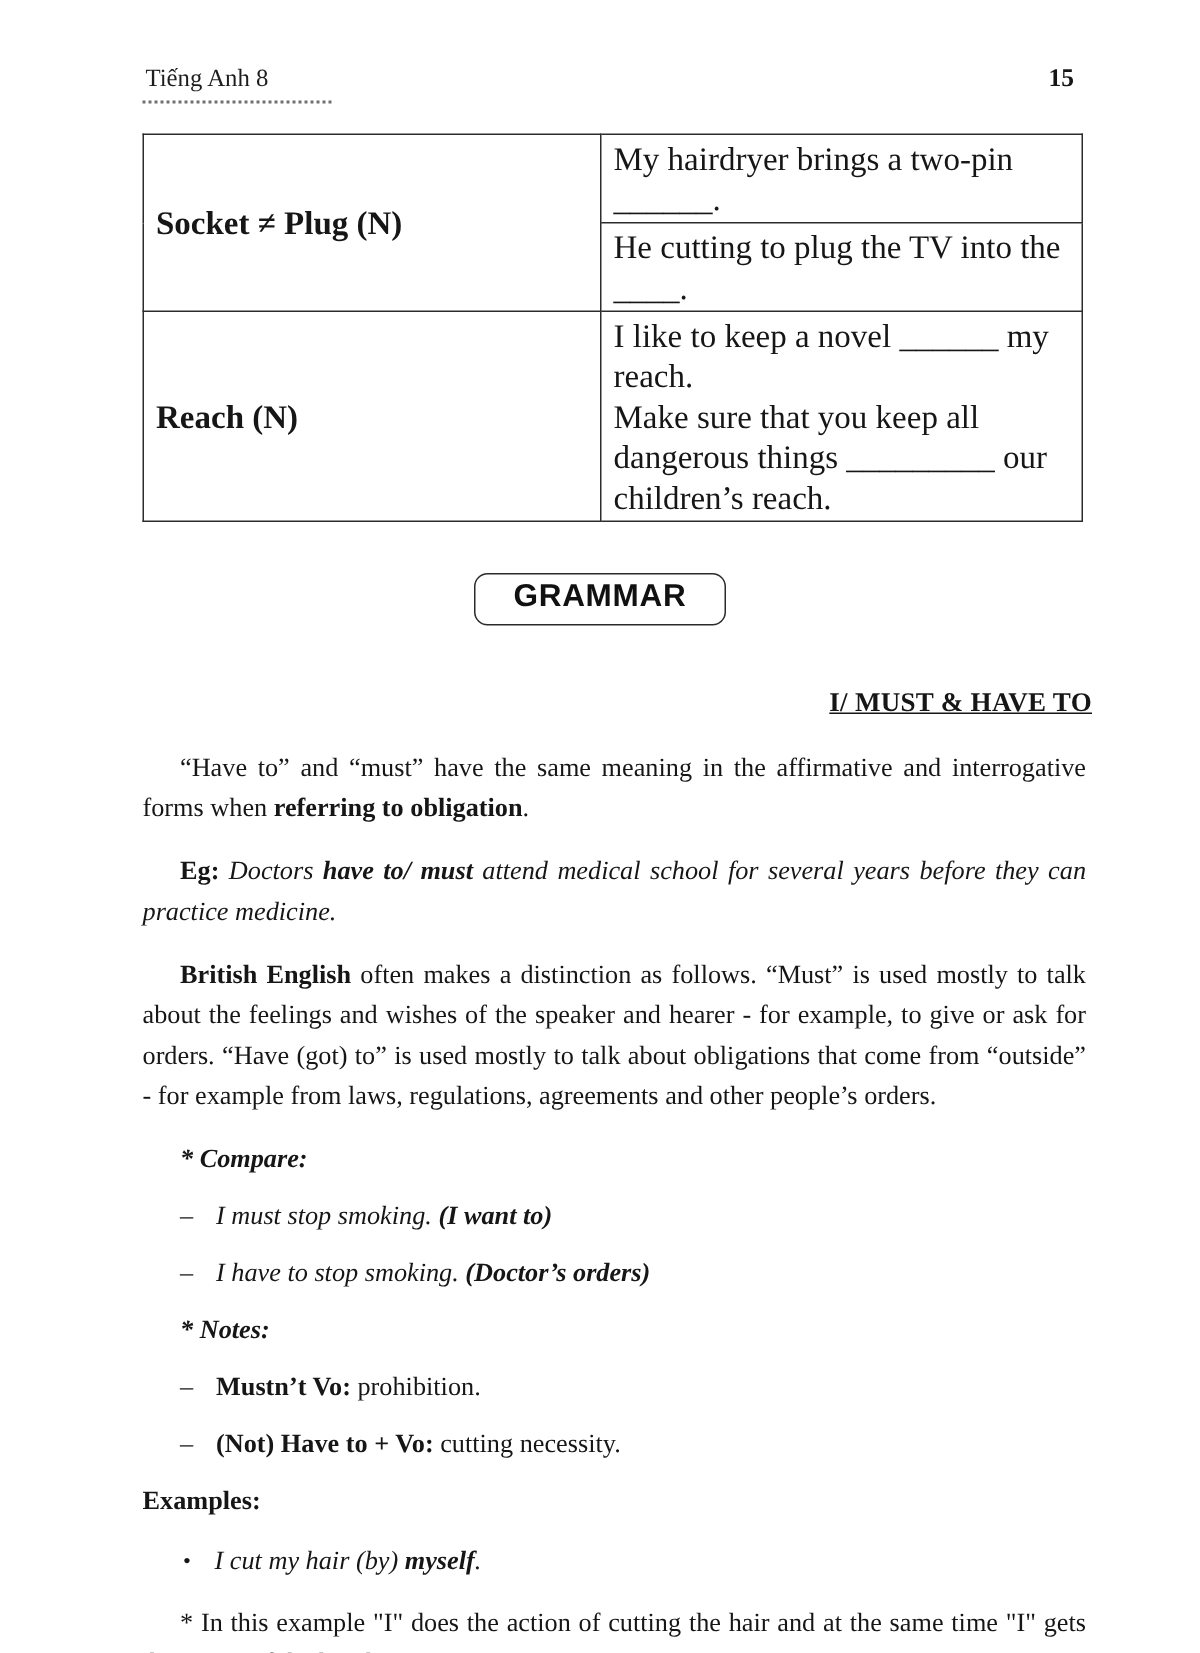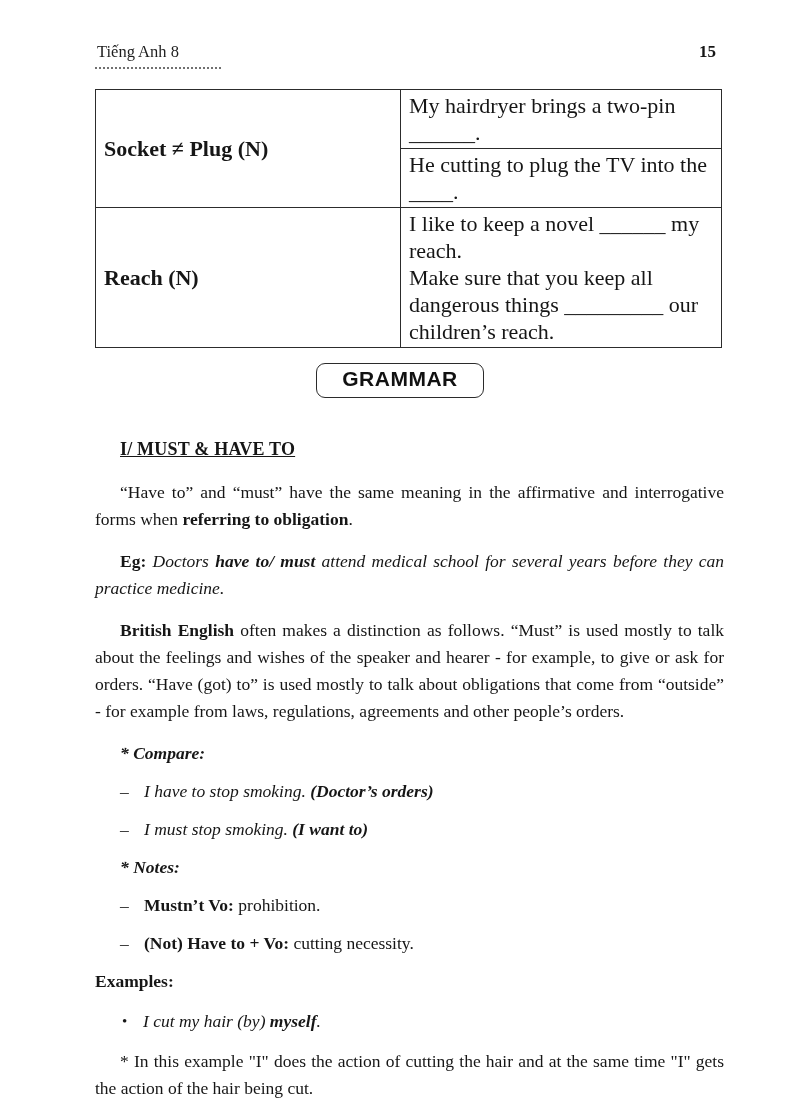--- a/index.html
+++ b/index.html
@@ -24,32 +24,32 @@
   
   .vocab-table {
     border-collapse: collapse; margin: 20px 0 0 95px;
     width: 627px; font-size: 22px; table-layout: fixed;
   }
   .vocab-table td { border: 1.6px solid #2c2c2c; padding: 2px 8px; line-height: 27px; }
   .vocab-table td.term { font-weight: bold; width: 305px; vertical-align: middle; }
 
   
   .grammar-box {
-    width: fit-content; margin: 15px auto 0;
+    width: fit-content; margin: 34px auto 0;
     border: 1.7px solid #2b2b2b; border-radius: 9px;
     padding: 3px 25px 6px;
     font-family: "Liberation Sans", sans-serif;
     font-weight: bold; font-size: 21px; letter-spacing: 0.5px; color: #111;
   }
 
   
   .body { padding: 38px 72px 0 95px; font-size: 17.5px; line-height: 27px; }
   .sec-heading {
     font-size: 18px; font-weight: bold; text-decoration: underline;
-    margin: 0 0 16px 25px; letter-spacing: 0.2px;
+    margin: 0 0 16px 25px; letter-spacing: 0.2px; text-align: right;
   }
   .sec-heading.second { margin-top: 6px; }
   .para { text-align: justify; text-indent: 25px; margin: 0 4px 15px 0; }
   .label-line { margin: 0 0 11px 25px; }
   .list-item { margin: 0 0 11px 25px; }
   .dash { display: inline-block; width: 24px; }
   .bullet-item { margin: 0 0 13px 27px; }
   .bullet { display: inline-block; width: 21px; font-size: 15px; vertical-align: 1px; }
   .examples-label { font-weight: bold; margin: 0 0 13px 0; }
   .b  { font-weight: bold; }
@@ -94,23 +94,23 @@
     <div class="sec-heading">I/ MUST &amp; HAVE TO</div>
 
     <p class="para"><span>“Have to” and “must” have the same meaning in the affirmative and interrogative forms when </span><span class="b">referring to obligation</span><span>.</span></p>
 
     <p class="para"><span class="b">Eg: </span><span class="i">Doctors </span><span class="bi">have to/ must</span><span class="i"> attend medical school for several years before they can practice medicine.</span></p>
 
     <p class="para"><span class="b">British English</span><span> often makes a distinction as follows. “Must” is used mostly to talk about the feelings and wishes of the speaker and hearer - for example, to give or ask for orders. “Have (got) to” is used mostly to talk about obligations that come from “outside” - for example from laws, regulations, agreements and other people’s orders.</span></p>
 
     <div class="label-line bi">* Compare:</div>
 
+    <div class="list-item"><span class="dash">–</span><span class="i">I must stop smoking. </span><span class="bi">(I want to)</span></div>
+
     <div class="list-item"><span class="dash">–</span><span class="i">I have to stop smoking. </span><span class="bi">(Doctor’s orders)</span></div>
-
-    <div class="list-item"><span class="dash">–</span><span class="i">I must stop smoking. </span><span class="bi">(I want to)</span></div>
 
     <div class="label-line bi">* Notes:</div>
 
     <div class="list-item"><span class="dash">–</span><span class="b">Mustn’t Vo:</span><span> prohibition.</span></div>
 
     <div class="list-item"><span class="dash">–</span><span class="b">(Not) Have to + Vo:</span><span> cutting necessity.</span></div>
 
 
     <div class="examples-label">Examples:</div>
 

